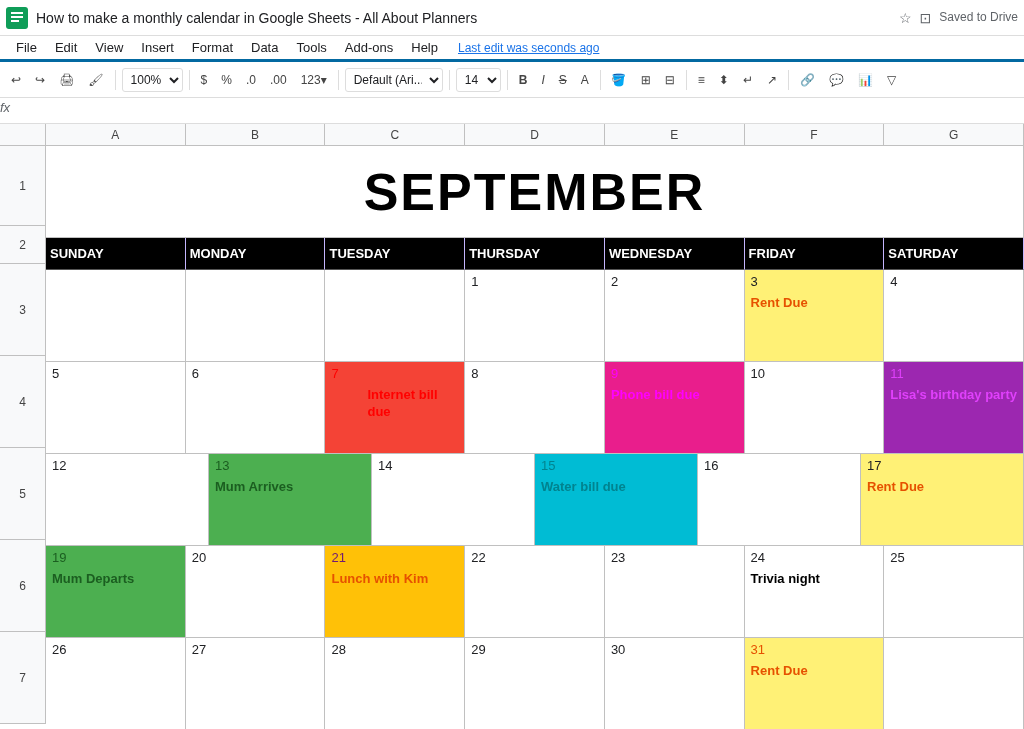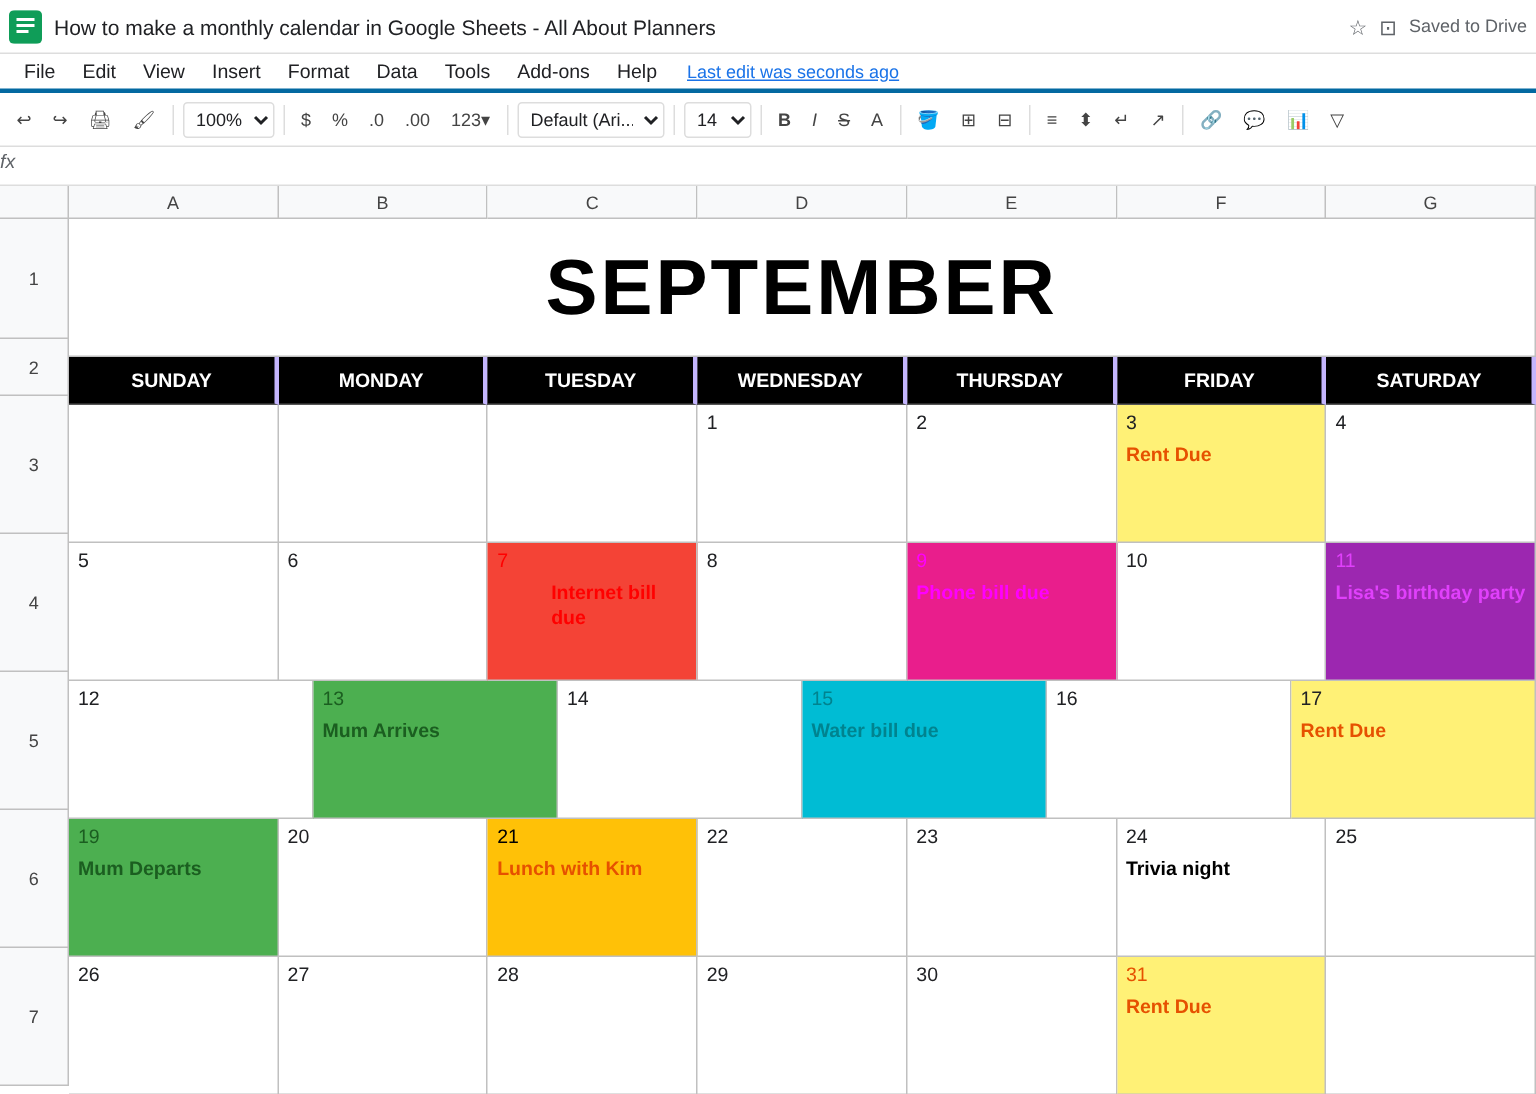--- a/index.html
+++ b/index.html
@@ -63,21 +63,21 @@
       display: flex; align-items: center; justify-content: center; font-size: 12px; color: #444; background: #f8f9fa; }
     .grid-content { flex: 1; }
 
     
     .calendar-title-row { display: flex; }
     .calendar-title-text { font-size: 52px; font-weight: bold; letter-spacing: 2px; }
 
     .day-headers-row { display: flex; }
     .day-header {
       flex: 1; background: #000; color: white; font-weight: bold;
-      text-align: center; padding: 8px 4px; border-right: 3px solid #c4b5fd;
+      text-align: left; padding: 8px 4px; border-right: 1px solid #c4b5fd;
       font-size: 13px; border-bottom: 1px solid #555;
     }
 
     .week-row { display: flex; }
     .cal-cell {
       flex: 1; border-right: 1px solid #c0c0c0; border-bottom: 1px solid #c0c0c0;
       padding: 4px 6px; min-height: 92px; vertical-align: top; position: relative;
     }
     .cal-cell:last-child { border-right: 1px solid #c0c0c0; }
     .day-num { font-size: 13px; color: #202124; font-weight: normal; display: block; }
@@ -201,22 +201,22 @@
       <div class="calendar-title-row">
         <div class="cal-cell" style="flex:7; height:80px; display:flex; align-items:center; justify-content:center; border-right:1px solid #c0c0c0;">
           <span class="calendar-title-text">SEPTEMBER</span>
         </div>
       </div>
 
       <div class="day-headers-row">
         <div class="day-header">SUNDAY</div>
         <div class="day-header">MONDAY</div>
         <div class="day-header">TUESDAY</div>
+        <div class="day-header">THURSDAY</div>
         <div class="day-header">WEDNESDAY</div>
-        <div class="day-header">THURSDAY</div>
         <div class="day-header">FRIDAY</div>
         <div class="day-header">SATURDAY</div>
       </div>
 
       <div class="week-row">
         <div class="cal-cell"></div>
         <div class="cal-cell"></div>
         <div class="cal-cell"></div>
         <div class="cal-cell">
           <span class="day-num">1</span>
@@ -286,21 +286,21 @@
 
       <div class="week-row">
         <div class="cal-cell" style="background:#4caf50;">
           <span class="day-num" style="color:#1b5e20;">19</span>
           <span class="event-text" style="color:#1b5e20; font-weight:bold;">Mum Departs</span>
         </div>
         <div class="cal-cell">
           <span class="day-num">20</span>
         </div>
         <div class="cal-cell" style="background:#ffc107;">
-          <span class="day-num" style="color:#000000;">21</span>
+          <span class="day-num" style="color:#701a75;">21</span>
           <span class="event-text" style="color:#e65100; font-weight:bold;">Lunch with Kim</span>
         </div>
         <div class="cal-cell">
           <span class="day-num">22</span>
         </div>
         <div class="cal-cell">
           <span class="day-num">23</span>
         </div>
         <div class="cal-cell">
           <span class="day-num">24</span>

